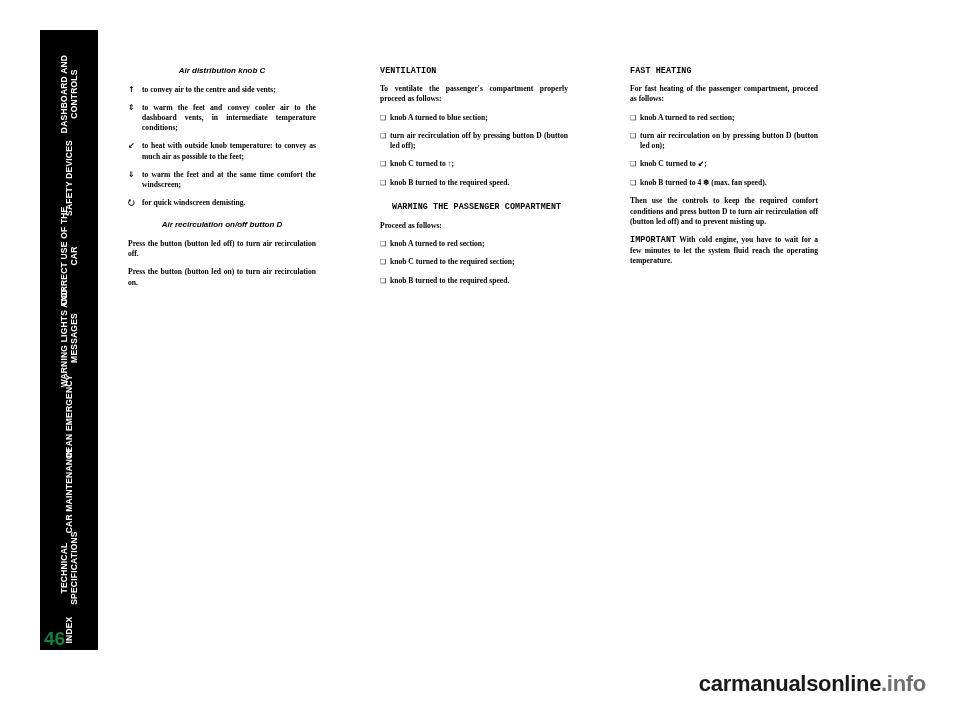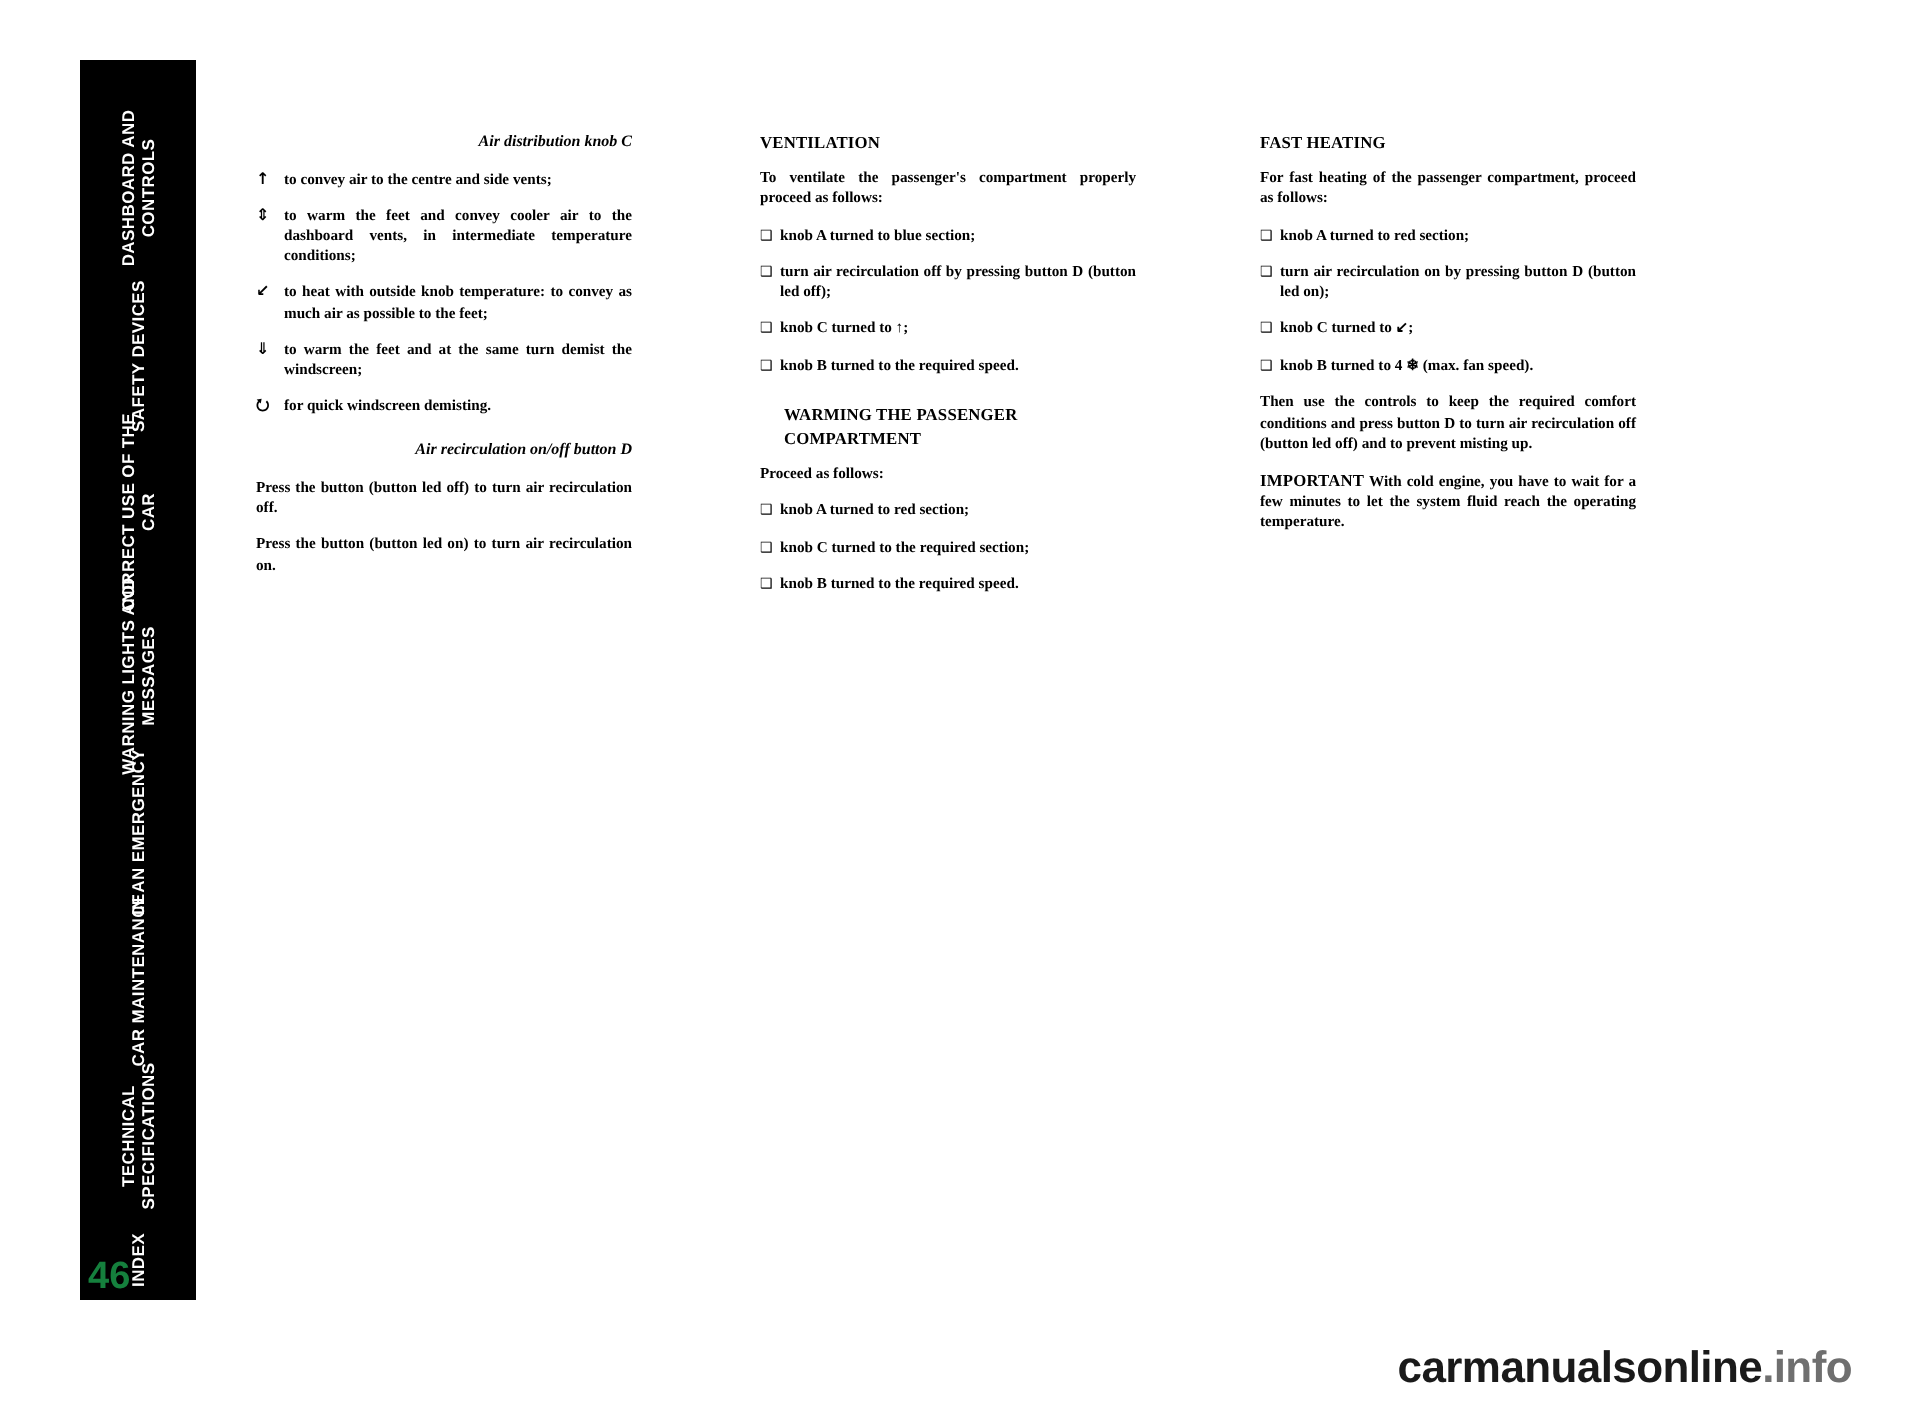--- a/index.html
+++ b/index.html
@@ -86,35 +86,35 @@
     font-size: 7.6px;
     line-height: 1.34;
     color: #000000;
     text-align: justify;
   }
   #col1 { left: 128px; }
   #col2 { left: 380px; }
   #col3 { left: 630px; }
 
   .head {
-    font-family: Liberation Serif, serif;
+    font-family: Liberation Mono, monospace;
     font-weight: bold;
     font-size: 8.4px;
     letter-spacing: 0.1px;
     margin-bottom: 7px;
     text-align: left;
   }
   .subhead {
-    font-family: Liberation Serif, serif;
+    font-family: Liberation Sans, sans-serif;
     font-weight: bold;
     font-style: italic;
     font-size: 8px;
     margin-bottom: 8px;
     margin-top: 12px;
-    text-align: right;
+    text-align: center;
   }
   .subhead.first { margin-top: 0; }
 
   p.para {
     margin: 0 0 8px 0;
     font-weight: bold;
     font-size: 7.6px;
   }
 
   
@@ -213,21 +213,21 @@
     <div class="row">
       <span class="mk">⇕</span>
       <span class="txt">to warm the feet and convey cooler air to the dashboard vents, in intermediate temperature conditions;</span>
     </div>
     <div class="row">
       <span class="mk">↙</span>
       <span class="txt">to heat with outside knob temperature: to convey as much air as possible to the feet;</span>
     </div>
     <div class="row">
       <span class="mk">⇓</span>
-      <span class="txt">to warm the feet and at the same turn demist the windscreen;</span>
+      <span class="txt">to warm the feet and at the same time comfort the windscreen;</span>
     </div>
     <div class="row">
       <span class="mk">⭮</span>
       <span class="txt">for quick windscreen demisting.</span>
     </div>
 
     <div class="subhead">Air recirculation on/off button D</div>
     <p class="para">Press the button (button led off) to turn air recirculation off.</p>
     <p class="para">Press the button (button led on) to turn air recirculation on.</p>
   </div>

